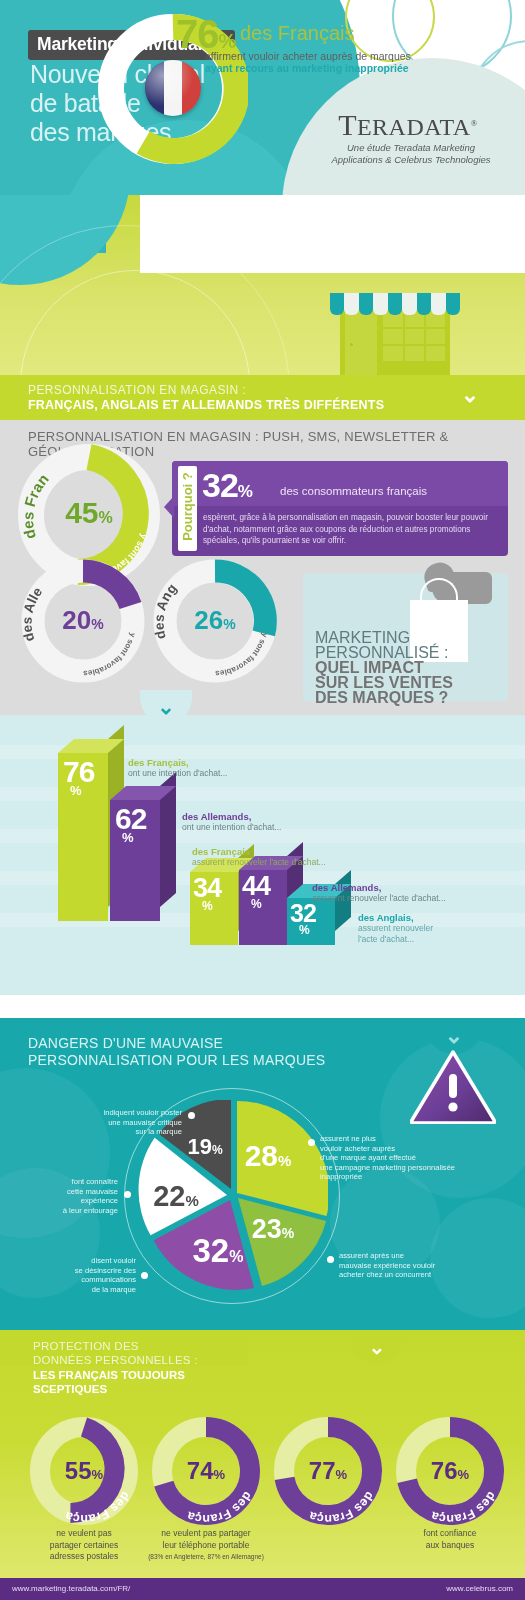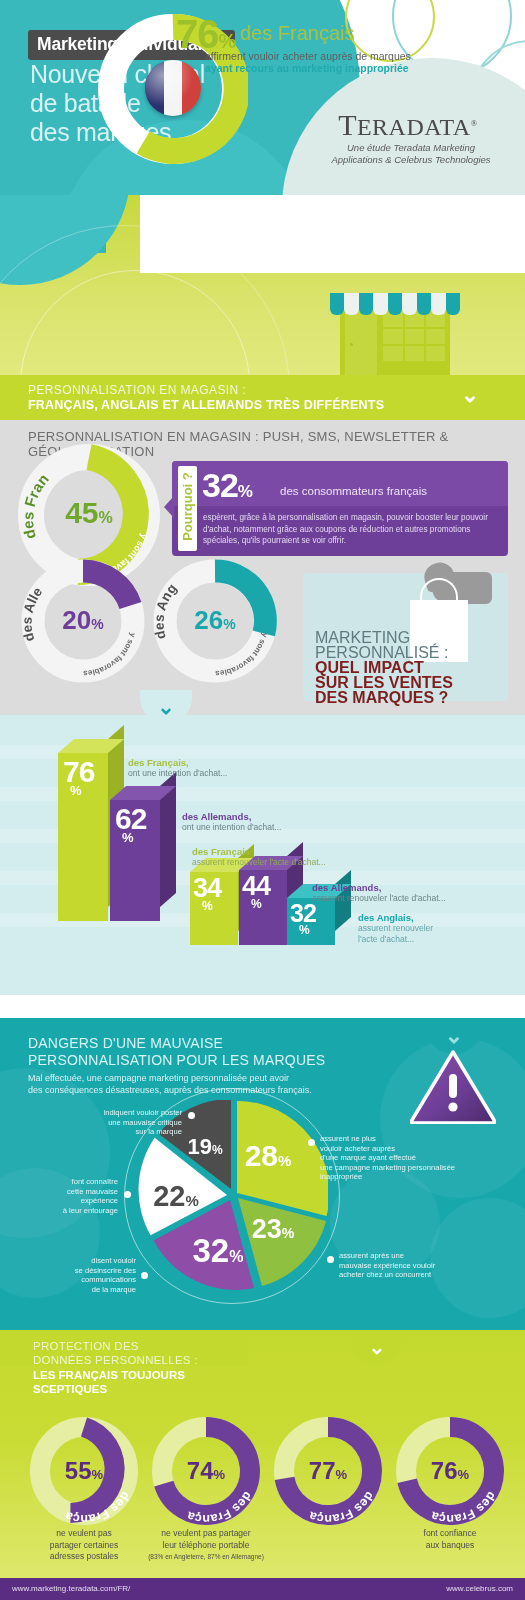--- a/index.html
+++ b/index.html
@@ -187,21 +187,21 @@
     font-size:8.2px; line-height:11.6px; color:#e4d9ef;
   }
 
   .impact-box{
     position:absolute; left:303px; top:573px; width:205px; height:128px;
     background:#cfe6e8; border-radius:4px;
   }
   .impact-t{
     position:absolute; left:315px; top:630px; font-size:16px; color:#5f7b80; line-height:15px;
   }
-  .impact-t b{ color:#7f1d1d; }
+  .impact-t b{ color:#737373; }
   .bag{
     position:absolute; left:410px; top:600px; width:58px; height:62px; background:#ffffff;
   }
   .bag-handle{
     position:absolute; left:420px; top:578px; width:38px; height:30px;
     border:2.5px solid #ffffff; border-bottom:none; border-radius:19px 19px 0 0;
   }
   .hand{
     position:absolute; left:432px; top:572px; width:60px; height:32px;
     background:#9a9a9a; border-radius:16px 6px 6px 16px;
@@ -535,21 +535,20 @@
     <div class="blob" style="left:-60px; top:50px; width:170px; height:170px;"></div>
     <div class="blob" style="left:-30px; top:150px; width:130px; height:130px;"></div>
     <div class="blob" style="left:380px; top:20px; width:160px; height:160px;"></div>
     <div class="blob" style="left:330px; top:150px; width:110px; height:110px;"></div>
     <div class="blob" style="left:430px; top:180px; width:120px; height:120px;"></div>
   </div>
   <div class="chev-wrap3"></div>
   <div class="chev3">⌄</div>
 
   <div class="danger-t1" id="danger-title">DANGERS D'UNE MAUVAISE<br>PERSONNALISATION POUR LES MARQUES</div>
-  <div class="danger-t2" id="danger-body">Mal effectuée, une campagne marketing personnalisée peut avoir<br>des conséquences désastreuses, auprès des consommateurs français.</div>
 
   <div class="warn">
     <svg viewBox="0 0 86 74" width="86" height="74">
       <defs>
         <linearGradient id="wg" x1="0" y1="0" x2="1" y2="1">
           <stop offset="0%" stop-color="#8e4ea8"></stop>
             <stop offset="55%" stop-color="#6d3f98"></stop>
           <stop offset="100%" stop-color="#4c2a6b"></stop>
         </linearGradient>
       </defs>

